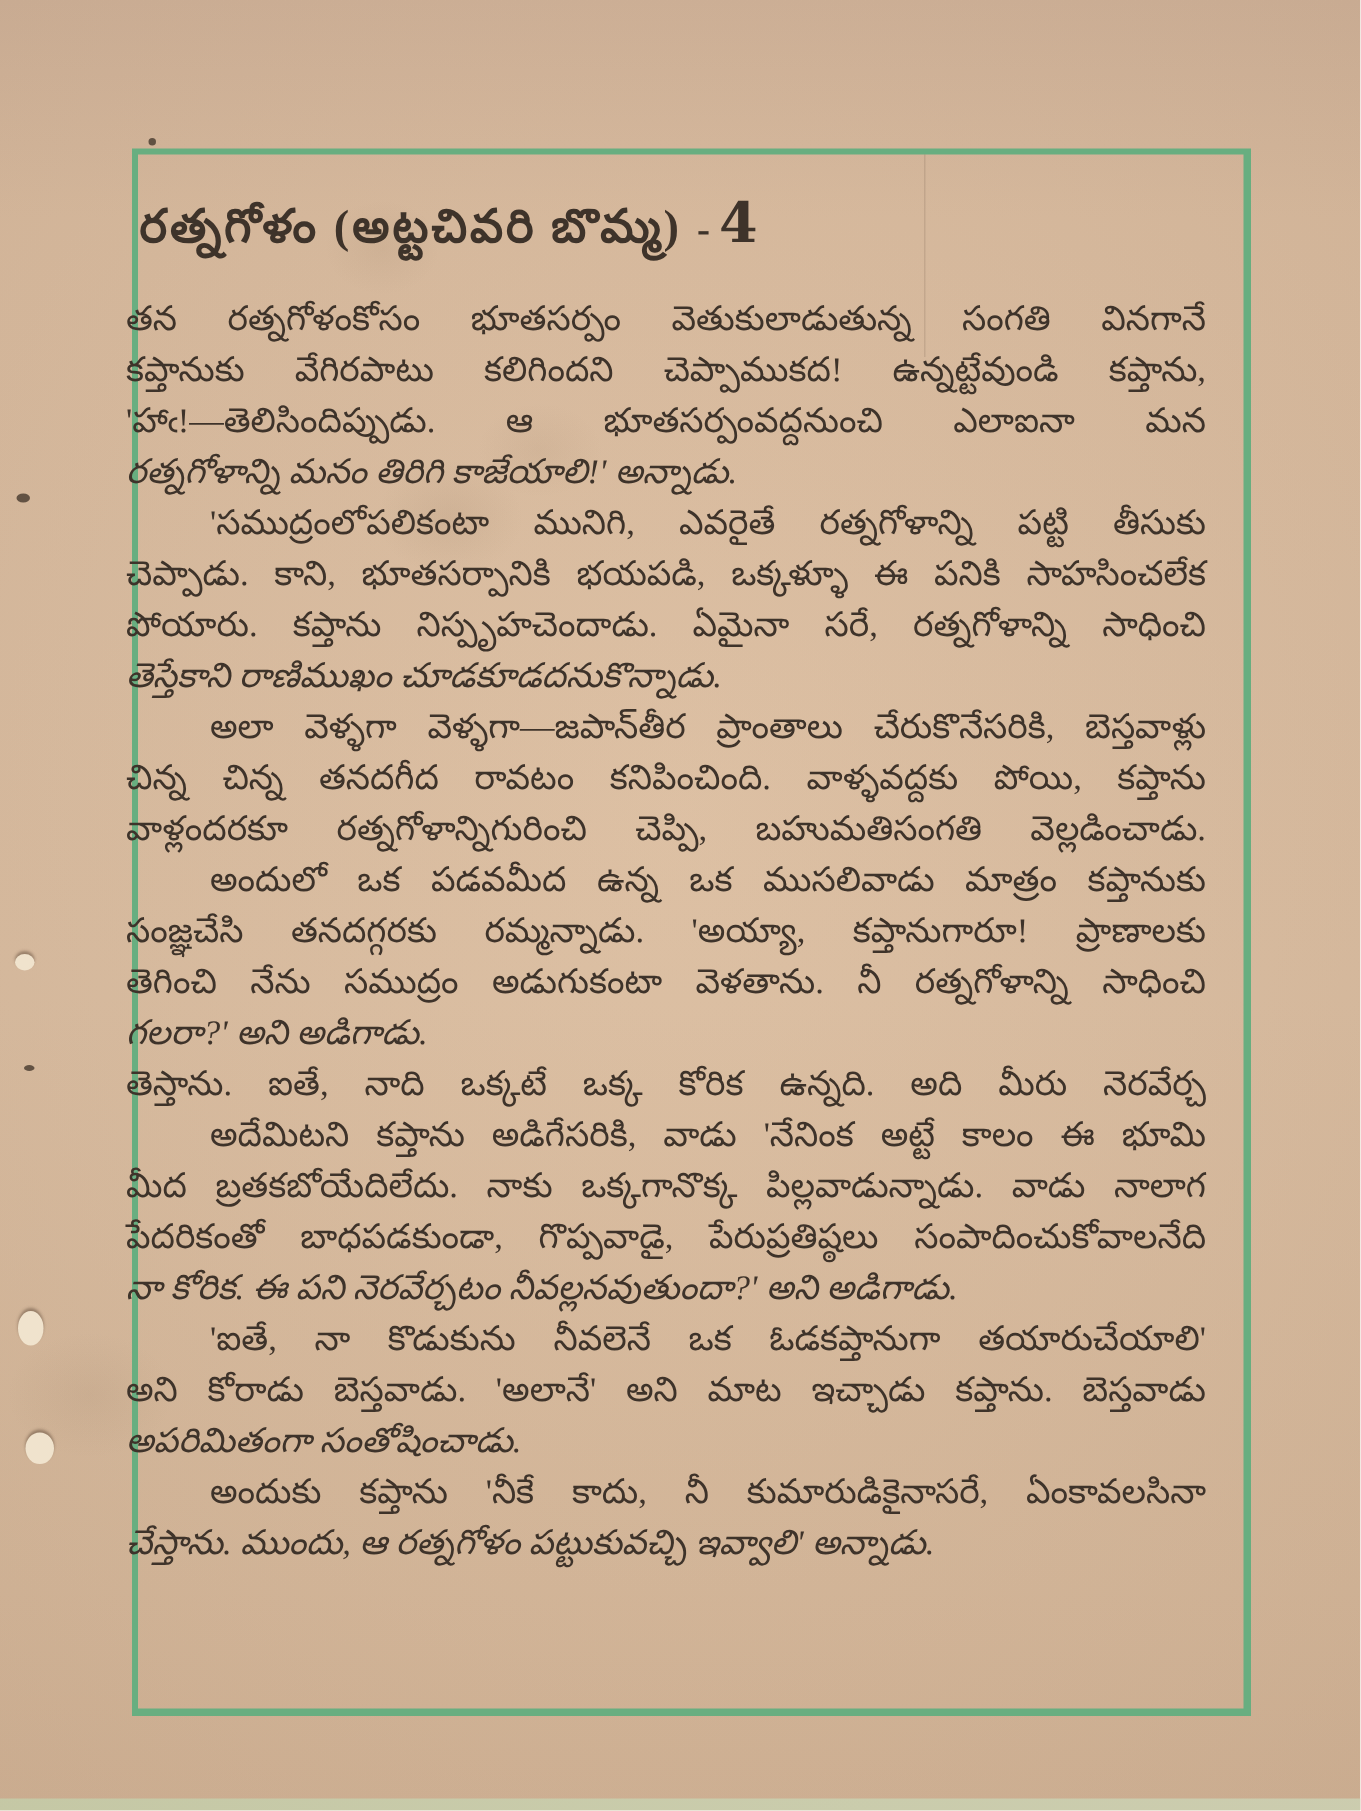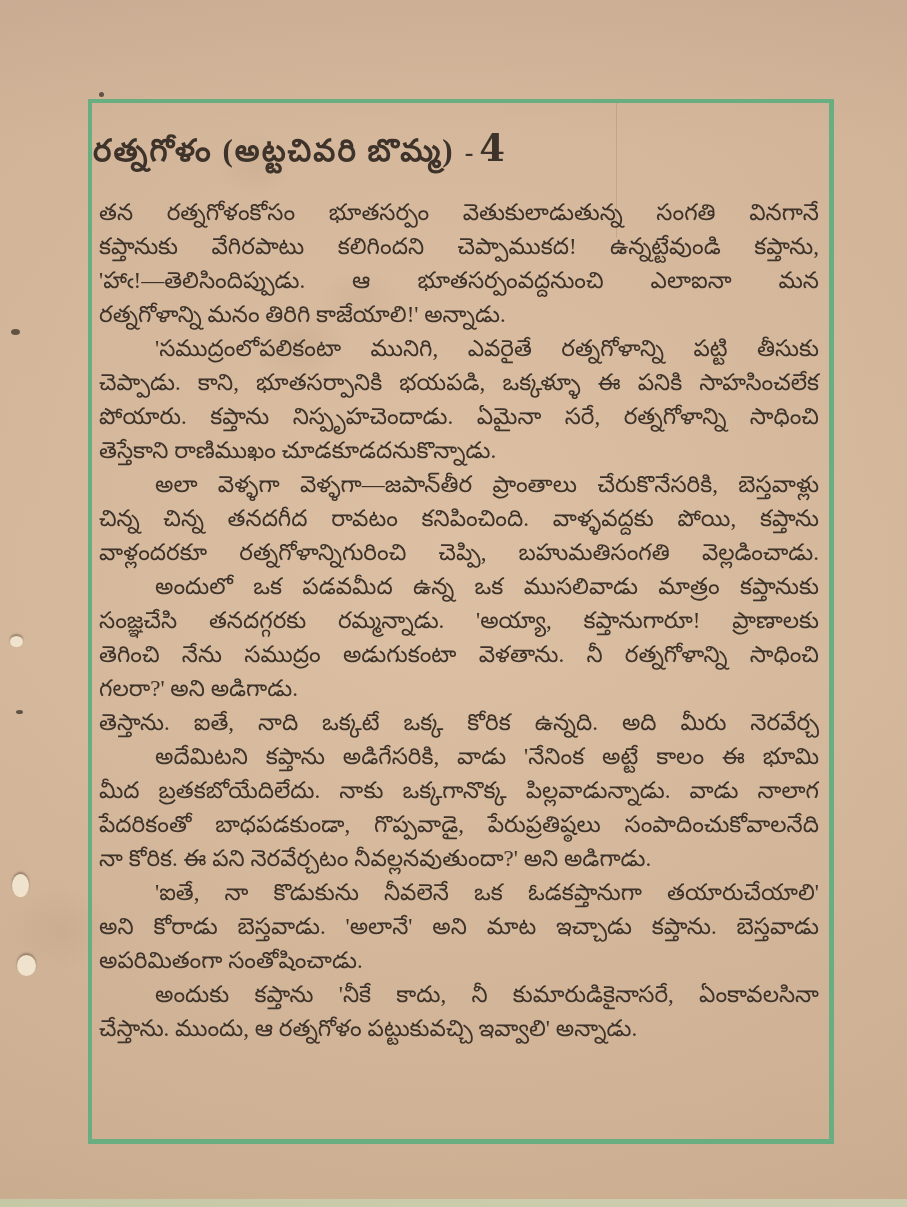--- a/index.html
+++ b/index.html
@@ -50,35 +50,36 @@
     font-size: 26px;
     margin: 0 4px 0 10px;
   }
   .title .tnum {
     font-weight: 900;
     font-size: 37px;
     font-family: "DejaVu Serif", serif;
   }
   .body-text {
     position: absolute;
-    left: 99px;
+    left: 84px;
     top: 196px;
     width: 720px;
   }
   .line {
     font-size: 23px;
     line-height: 34px;
     height: 34px;
     text-align: justify;
     text-align-last: justify;
     white-space: nowrap;
     overflow: visible;
   }
   .line.para-end {
     text-align-last: left;
+    font-style: italic;
   }
   .line.indent {
     text-indent: 56px;
   }
   
   .blem {
     position: absolute;
     border-radius: 50%;
   }
   .blem.hole {

